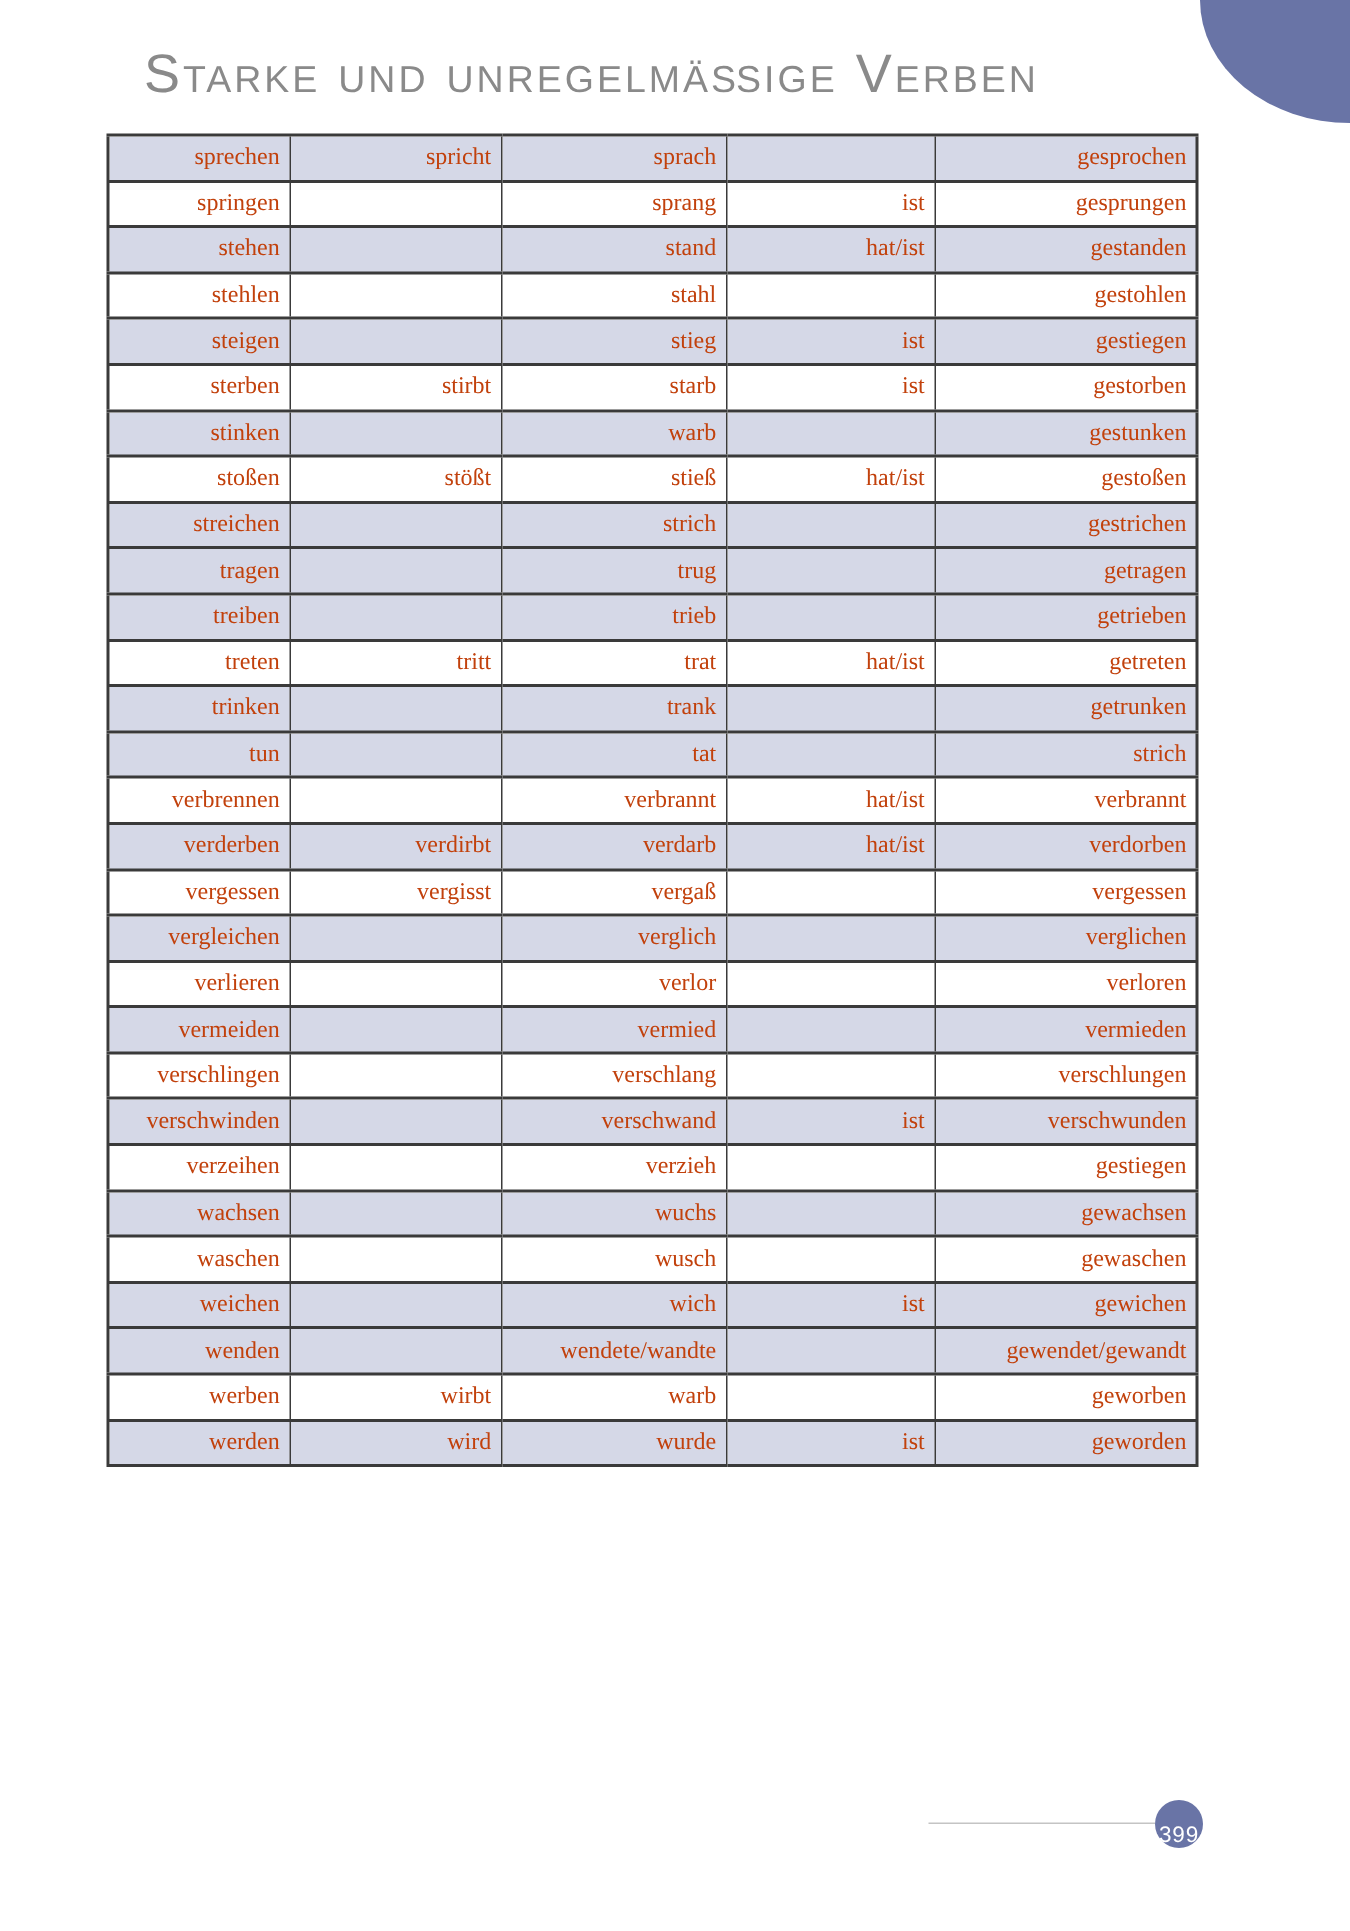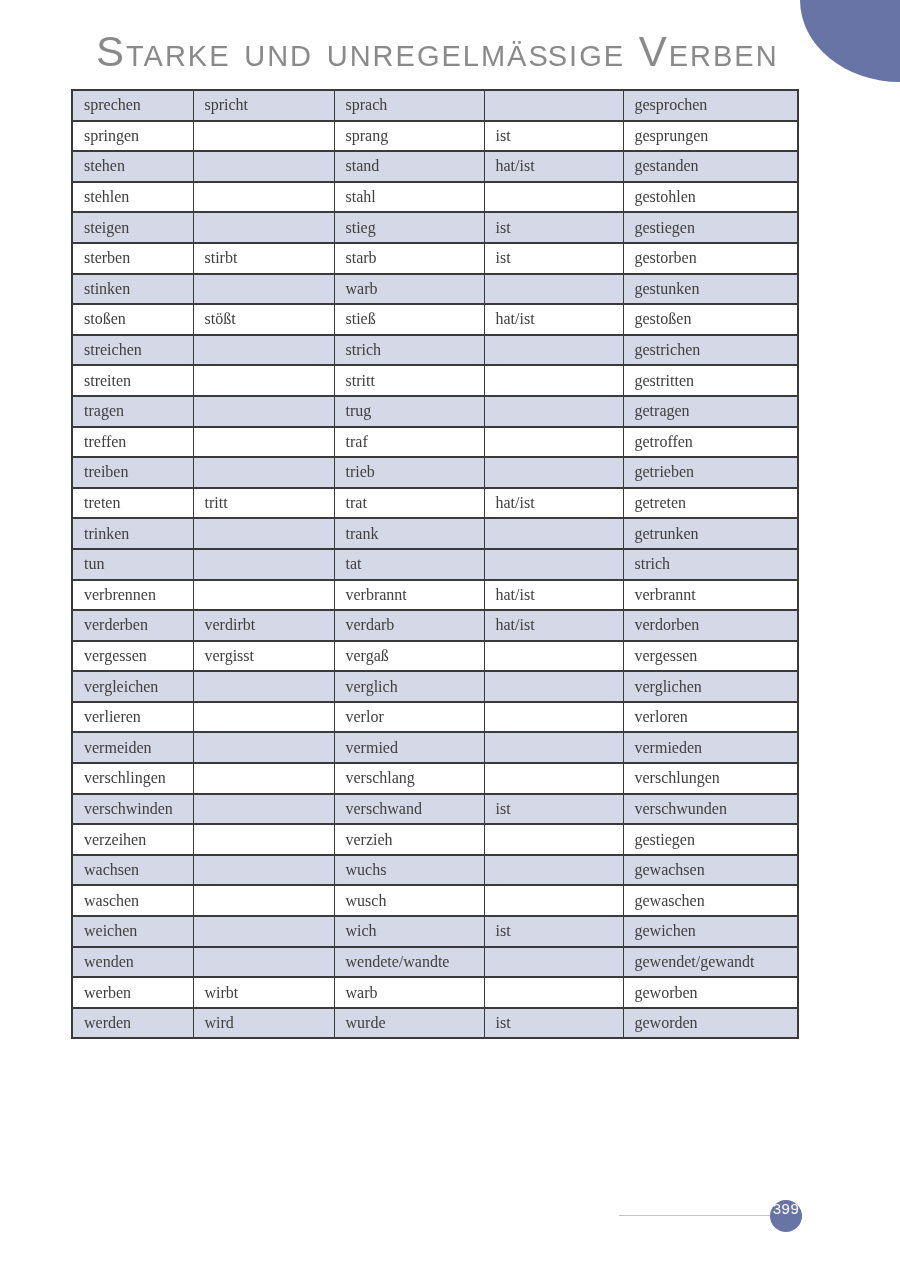--- a/index.html
+++ b/index.html
@@ -22,33 +22,34 @@
     width:100px; height:82px;
     background:var(--accent);
     border-bottom-left-radius:100% 100%;
   }
   h1.page-title{
     position:absolute;
     left:96px; top:28px;
     font-family:"Liberation Sans", sans-serif;
     font-variant:small-caps;
     font-weight:normal;
-    font-size:42px;
+    font-size:36px;
     letter-spacing:2px;
     color:var(--title);
     white-space:nowrap;
   }
   table.verb-table{
     position:absolute;
     left:71px; top:89px;
     width:726px;
     border-collapse:collapse;
     table-layout:fixed;
     font-size:16px;
-    color:#404040;
+    color:#c2410c;
+    text-align:right;
   }
   table.verb-table td{
     border:1px solid var(--border);
     border-top-width:2px;
     border-bottom-width:2px;
     height:30.6px;
     padding:0 6px 0 11px;
     vertical-align:middle;
     overflow:hidden;
     white-space:nowrap;
@@ -62,21 +63,21 @@
     width:151px; height:1px;
     background:#c4c4c4;
   }
   .page-badge{
     position:absolute;
     left:770px; top:1200px;
     width:32px; height:32px;
     border-radius:50%;
     background:var(--accent);
     display:flex;
-    align-items:flex-start;
+    align-items:flex-end;
     justify-content:center;
   }
   .page-badge span{
     font-family:"Liberation Sans", sans-serif;
     font-size:15px;
     color:#ffffff;
     letter-spacing:0.5px;
   }
 </style>
 </head>
@@ -151,40 +152,26 @@
         <td>hat/ist</td>
         <td>gestoßen</td>
       </tr>
       <tr class="shaded">
         <td>streichen</td>
         <td></td>
         <td>strich</td>
         <td></td>
         <td>gestrichen</td>
       </tr>
-      <tr class="plain">
-        <td>streiten</td>
-        <td></td>
-        <td>stritt</td>
-        <td></td>
-        <td>gestritten</td>
-      </tr>
       <tr class="shaded">
         <td>tragen</td>
         <td></td>
         <td>trug</td>
         <td></td>
         <td>getragen</td>
-      </tr>
-      <tr class="plain">
-        <td>treffen</td>
-        <td></td>
-        <td>traf</td>
-        <td></td>
-        <td>getroffen</td>
       </tr>
       <tr class="shaded">
         <td>treiben</td>
         <td></td>
         <td>trieb</td>
         <td></td>
         <td>getrieben</td>
       </tr>
       <tr class="plain">
         <td>treten</td>

